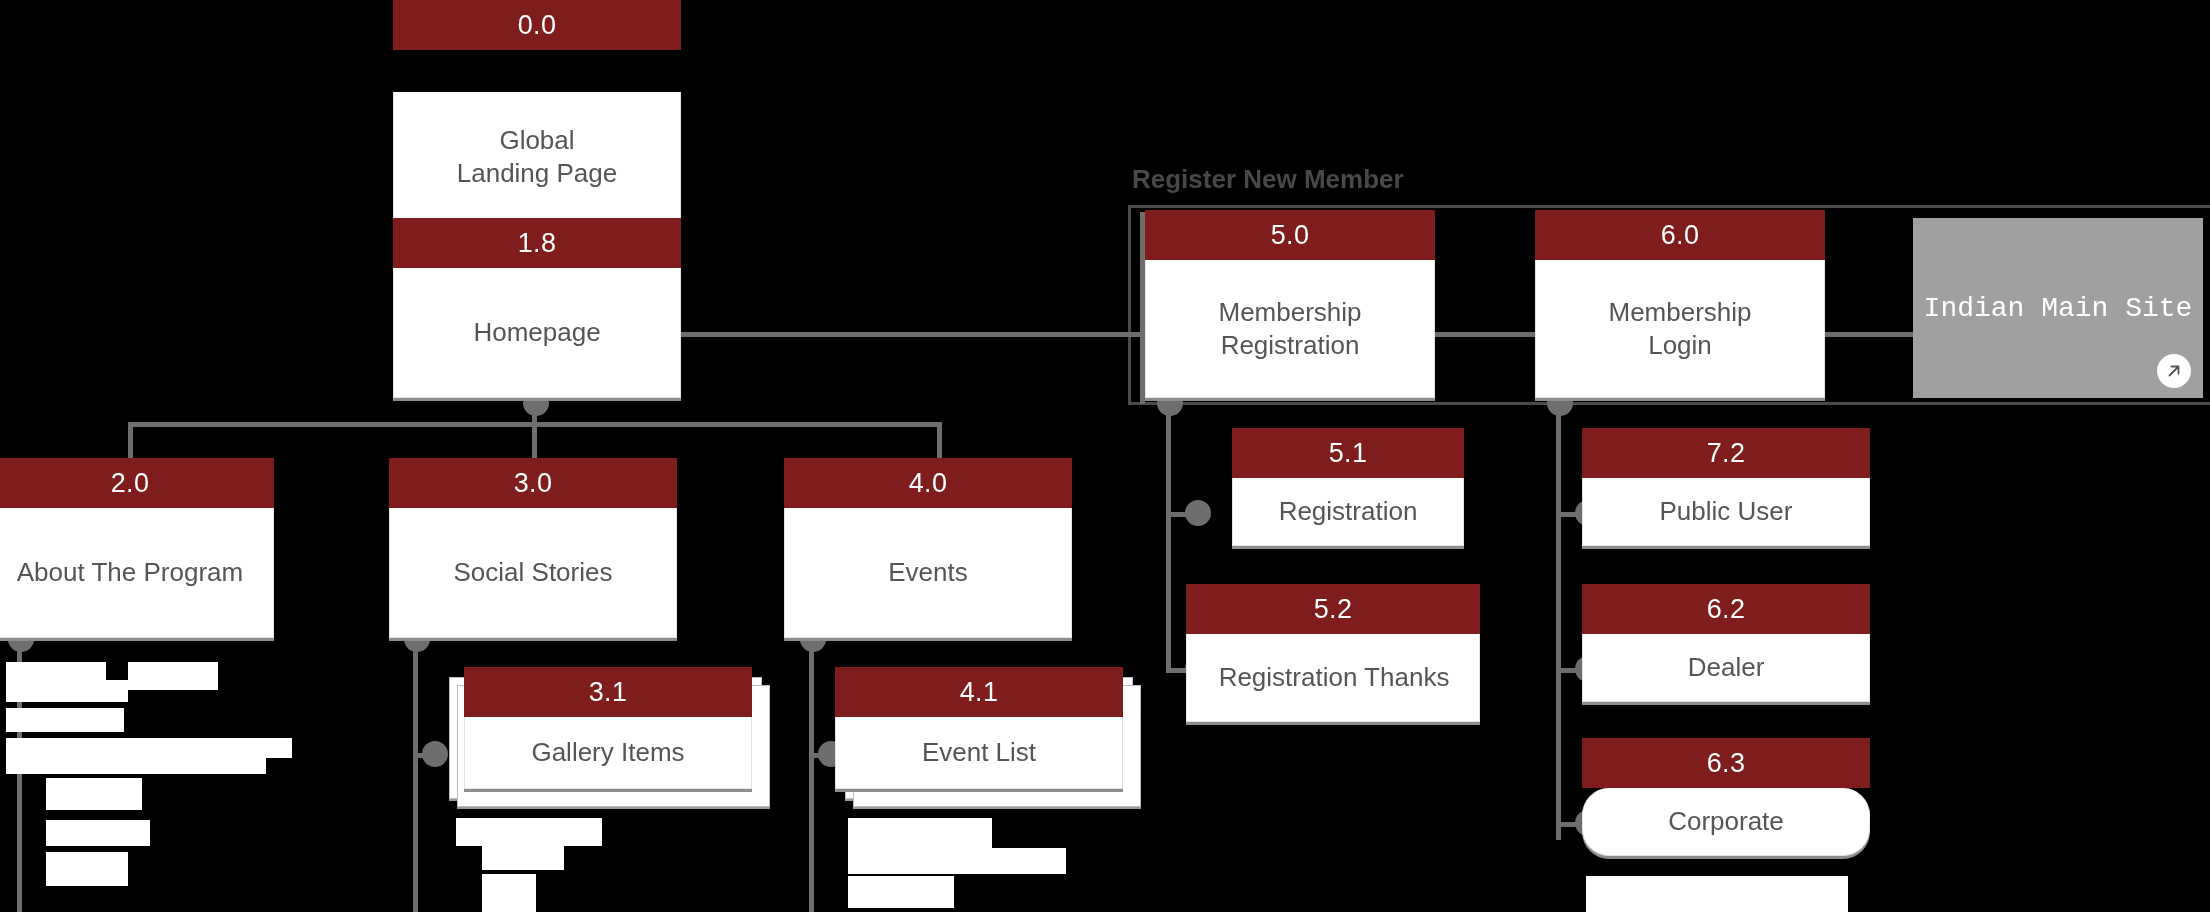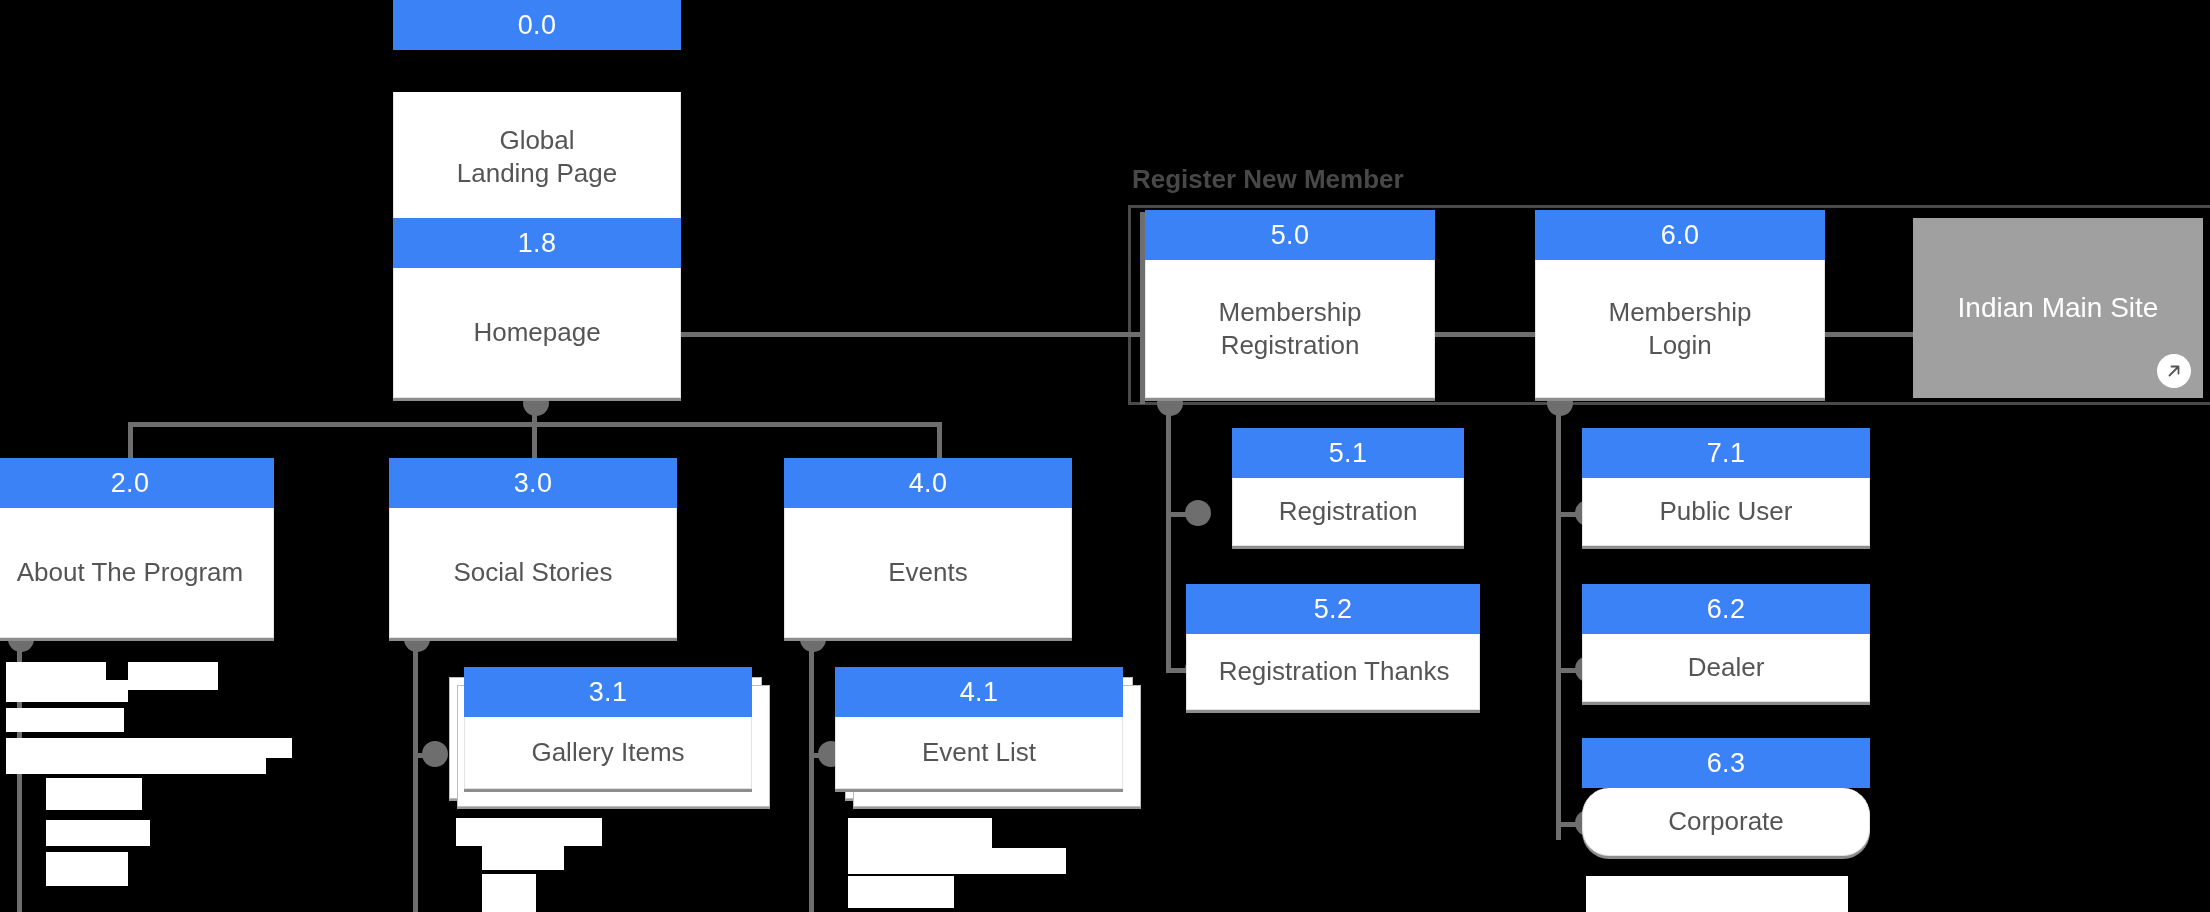--- a/index.html
+++ b/index.html
@@ -11,21 +11,21 @@
 
   
   .conn{position:absolute;background:#6e6e6e;}
   .conn.h{height:5px;}
   .conn.v{width:5px;}
   .knob{position:absolute;width:26px;height:26px;border-radius:50%;background:#6e6e6e;}
 
   
   .node{position:absolute;}
   .node .hdr{
-    background:#3b82f6;color:#ffffff;
+    background:#7f1d1d;color:#ffffff;
     text-align:center;
     font-size:27px;line-height:50px;height:50px;
     letter-spacing:.3px;
   }
   .node .body{
     background:#ffffff;color:#555555;
     text-align:center;
     display:flex;align-items:center;justify-content:center;
     font-size:26px;line-height:1.25;
     border:1px solid #e3e3e3;border-top:none;
@@ -214,29 +214,29 @@
     <div class="hdr">5.1</div>
     <div class="body" style="height:68px;">
       <div>
         <span>Registration</span>
       </div>
     </div>
   </div>
 
   <div class="node" style="left:1186px;top:584px;width:294px;">
     <div class="hdr">5.2</div>
-    <div class="body" style="height:76px;padding-left:10px;">
+    <div class="body" style="height:88px;padding-left:10px;">
       <div>
         <span>Registration Thanks</span>
       </div>
     </div>
   </div>
 
   <div class="node" style="left:1582px;top:428px;width:288px;">
-    <div class="hdr">7.1</div>
+    <div class="hdr">7.2</div>
     <div class="body" style="height:68px;">
       <div>
         <span>Public User</span>
       </div>
     </div>
   </div>
 
   <div class="node" style="left:1582px;top:584px;width:288px;">
     <div class="hdr">6.2</div>
     <div class="body" style="height:68px;">
@@ -248,21 +248,21 @@
 
   <div class="node" style="left:1582px;top:738px;width:288px;">
     <div class="hdr">6.3</div>
     <div class="body" style="height:68px;border-radius:27px;">
       <div>
         <span>Corporate</span>
       </div>
     </div>
   </div>
 
-  <div class="extnode" style="left:1913px;top:218px;width:290px;height:180px;">
+  <div class="extnode" style="left:1913px;top:218px;width:290px;height:180px;font-family:Liberation Mono, monospace;">
     <span>Indian Main Site</span>
     <span class="ext-arrow">
       <svg width="20" height="20" viewBox="0 0 20 20">
         <path d="M5.5 14.5 L14 6 M7.5 5.5 L14.5 5.5 L14.5 12.5" stroke="#555" stroke-width="1.8" fill="none" stroke-linecap="round" stroke-linejoin="round"></path>
       </svg>
     </span>
   </div>
 
   <div class="frag" style="left:6px;top:662px;width:100px;height:18px;"></div>
   <div class="frag" style="left:6px;top:680px;width:122px;height:22px;"></div>

